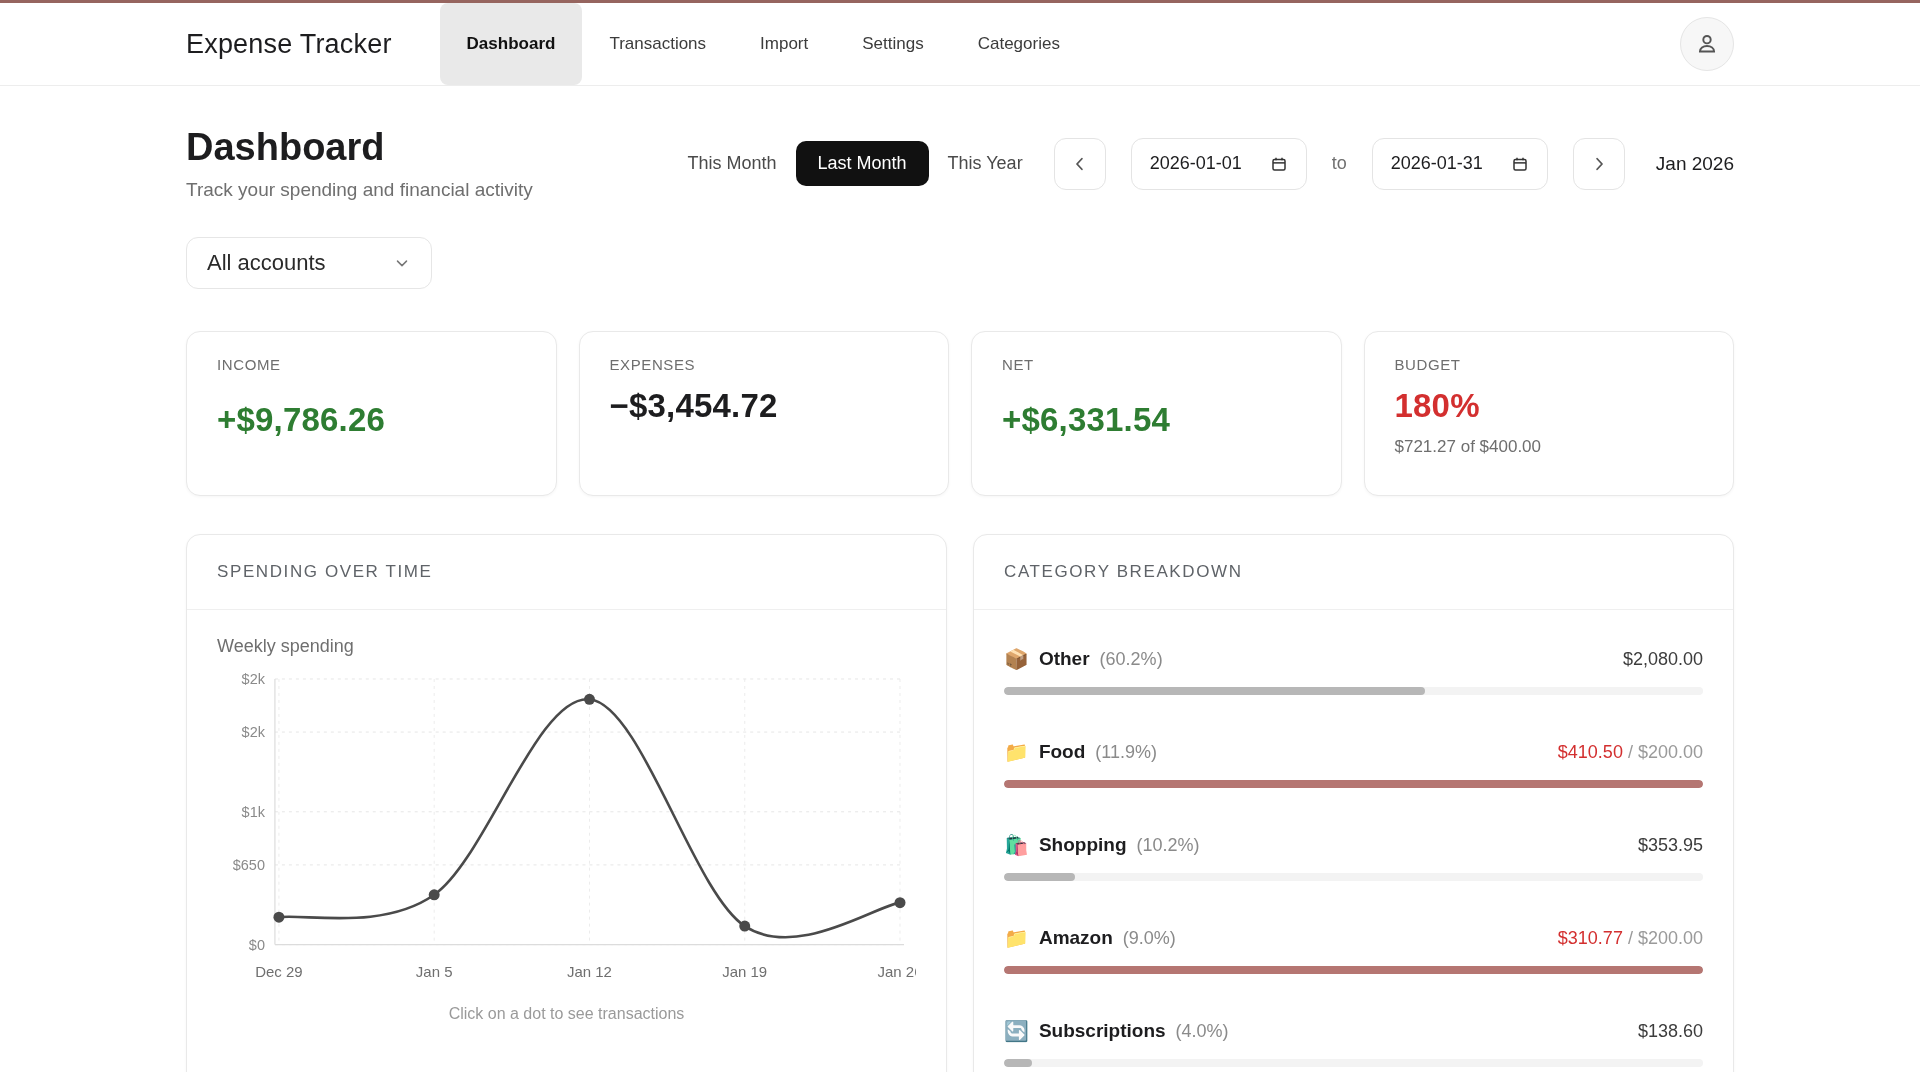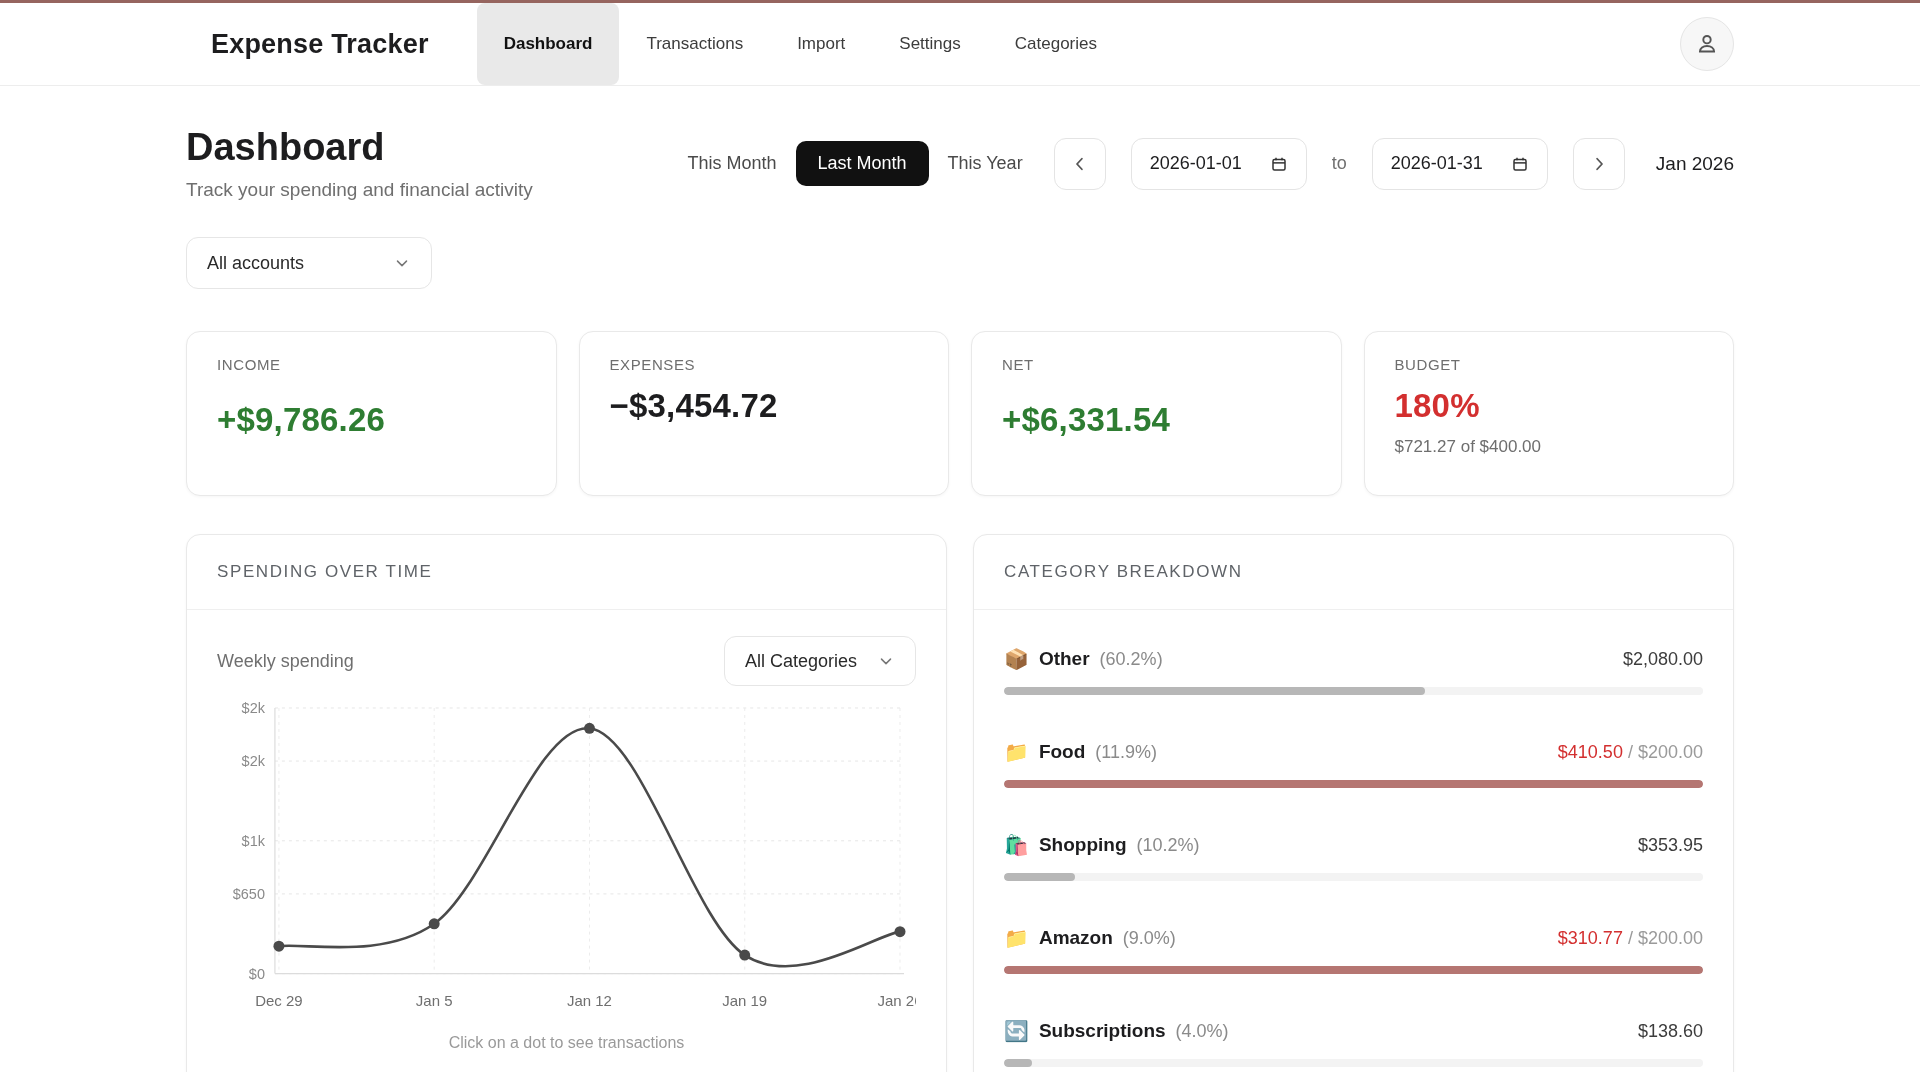--- a/index.html
+++ b/index.html
@@ -11,21 +11,21 @@
     min-height:1072px;
     width:1920px;
   }
   .topline { height:3px; background:#96655f; width:100%; }
 
   .container { width:1548px; margin:0 auto; }
 
   
   header { border-bottom:1px solid #ededed; background:#fff; }
   .header-inner { display:flex; align-items:stretch; height:82px; }
-  .brand { display:flex; align-items:center; font-size:27px; font-weight:700; letter-spacing:0.2px;margin-left:25px; }
+  .brand { display:flex; align-items:center; font-size:27px; font-weight:400; letter-spacing:0.2px; }
   .nav { display:flex; align-items:stretch; margin-left:48px; }
   .nav-item { display:flex; align-items:center; padding:0 27px; font-size:17px; color:#3c3c3c; cursor:pointer; }
   .nav-item.active { background:#e9e9e9; border-radius:8px; color:#111; font-weight:600; }
   .avatar { margin-left:auto; align-self:center; width:54px; height:54px; border-radius:50%;
             background:#f7f7f7; border:1px solid #e5e5e5; display:flex; align-items:center; justify-content:center; cursor:pointer; }
 
   
   .title-row { display:flex; justify-content:space-between; align-items:center; margin-top:40px; }
   h1 { margin:0 0 10px 0; font-size:38px; font-weight:700; }
   .subtitle { margin:0; font-size:19px; color:#6f6f6f; }
@@ -35,21 +35,21 @@
   .icon-btn { width:52px; height:52px; border:1px solid #e4e4e4; border-radius:12px; background:#fff;
               display:flex; align-items:center; justify-content:center; cursor:pointer; color:#555; }
   .date-input { height:52px; border:1px solid #e4e4e4; border-radius:12px; background:#fff;
                 display:flex; align-items:center; gap:28px; padding:0 18px; font-size:18px; cursor:pointer; color:#1d1d1f; }
   .to-label { color:#6f6f6f; font-size:18px; }
   .current-month { font-weight:400; font-size:19px; margin-left:6px; white-space:nowrap; }
 
   
   .account-select { margin-top:36px; width:246px; height:52px; border:1px solid #e6e6e6; border-radius:12px;
                     display:flex; align-items:center; justify-content:space-between; padding:0 20px;
-                    font-size:18px; cursor:pointer; background:#fff; color:#2a2a2a; }
+                    font-size:22px; cursor:pointer; background:#fff; color:#2a2a2a; }
 
   
   .card { background:#fff; border:1px solid #e9e9e9; border-radius:14px; box-shadow:0 1px 3px rgba(0,0,0,0.04); }
 
   .stats { display:grid; grid-template-columns:repeat(4,1fr); gap:22px; margin-top:42px; }
   .stat { padding:24px 30px 38px 30px; }
   .stat-label { font-size:15px; letter-spacing:0.6px; color:#6e6e6e; margin-bottom:14px; }
   .stat-value { font-size:33px; font-weight:700; letter-spacing:0.2px; }
   .stat-value.green { color:#2e7d32;margin-top:28px; }
   .stat-value.red { color:#d32f2f; }
@@ -177,26 +177,20 @@
         <div class="stat-note">$721.27 of $400.00</div>
       </div>
     </section>
 
   <section class="charts-row">
     <div class="card">
       <div class="panel-header">SPENDING OVER TIME</div>
       <div class="panel-body">
         <div class="chart-toolbar">
           <span class="muted">Weekly spending</span>
-          <div class="select">
-            <span>All Categories</span>
-            <svg width="18" height="18" viewBox="0 0 24 24" fill="none" stroke="#777" stroke-width="2" stroke-linecap="round" stroke-linejoin="round">
-                <polyline points="6,9.5 12,15.5 18,9.5"></polyline>
-              </svg>
-          </div>
         </div>
         <svg id="chart" viewBox="0 0 700 330" xmlns="http://www.w3.org/2000/svg">
             <line x1="58" y1="16" x2="688" y2="16" stroke="#e6e6e6" stroke-width="1" stroke-dasharray="3 4"></line>
             <text x="48" y="21" text-anchor="end" font-size="14.5" fill="#8a8a8a" font-family="Liberation Sans, sans-serif">$2k</text>
             <line x1="58" y1="69.17543859649122" x2="688" y2="69.17543859649122" stroke="#e6e6e6" stroke-width="1" stroke-dasharray="3 4"></line>
             <text x="48" y="74.17543859649122" text-anchor="end" font-size="14.5" fill="#8a8a8a" font-family="Liberation Sans, sans-serif">$2k</text>
             <line x1="58" y1="149" x2="688" y2="149" stroke="#e6e6e6" stroke-width="1" stroke-dasharray="3 4"></line>
             <text x="48" y="154" text-anchor="end" font-size="14.5" fill="#8a8a8a" font-family="Liberation Sans, sans-serif">$1k</text>
             <line x1="58" y1="202.17543859649123" x2="688" y2="202.17543859649123" stroke="#e6e6e6" stroke-width="1" stroke-dasharray="3 4"></line>
             <text x="48" y="207.17543859649123" text-anchor="end" font-size="14.5" fill="#8a8a8a" font-family="Liberation Sans, sans-serif">$650</text>

